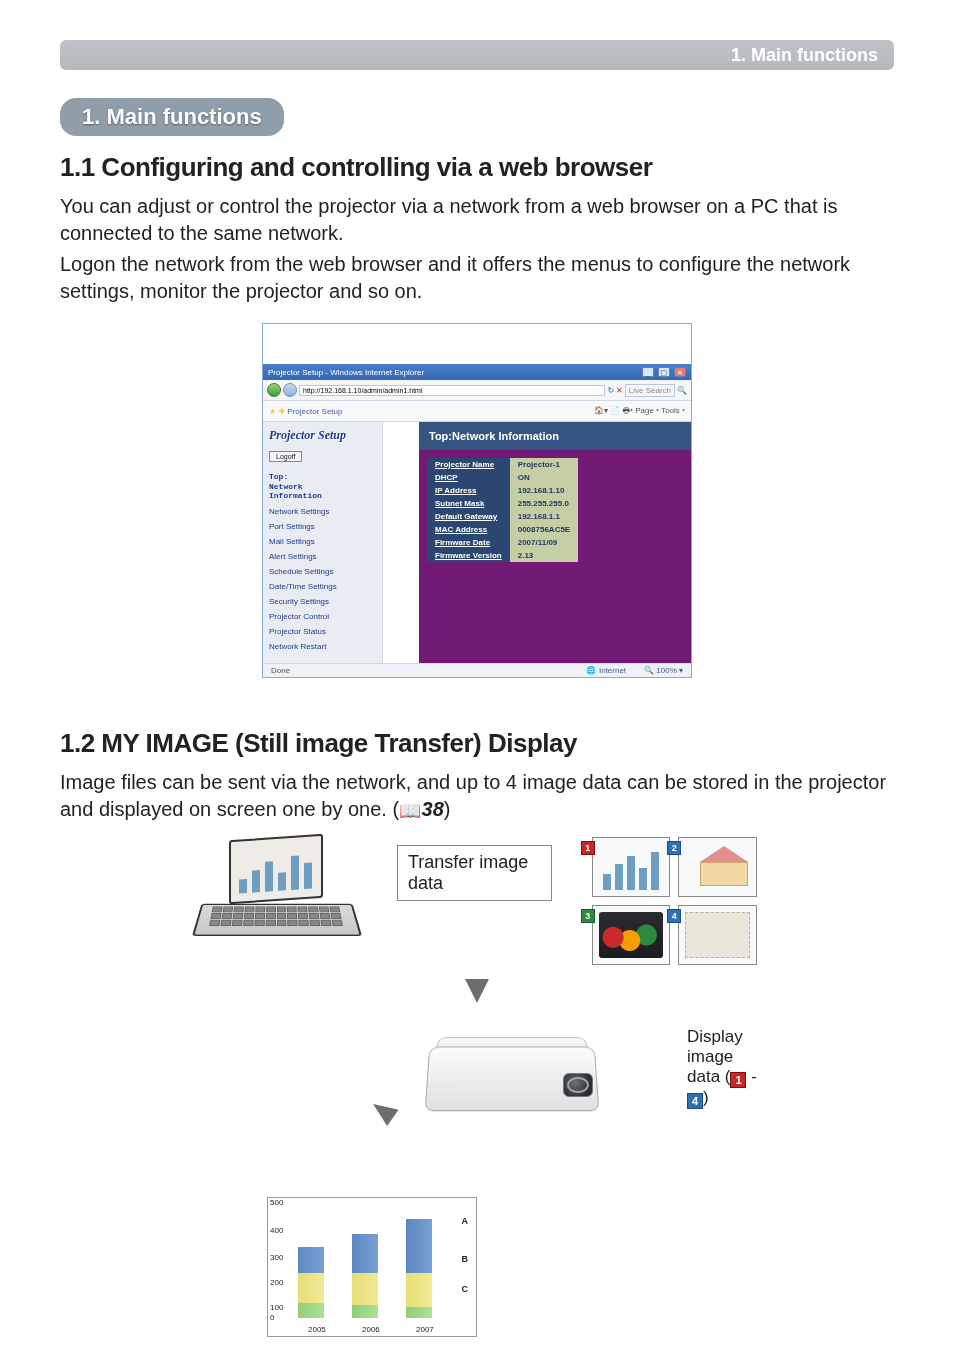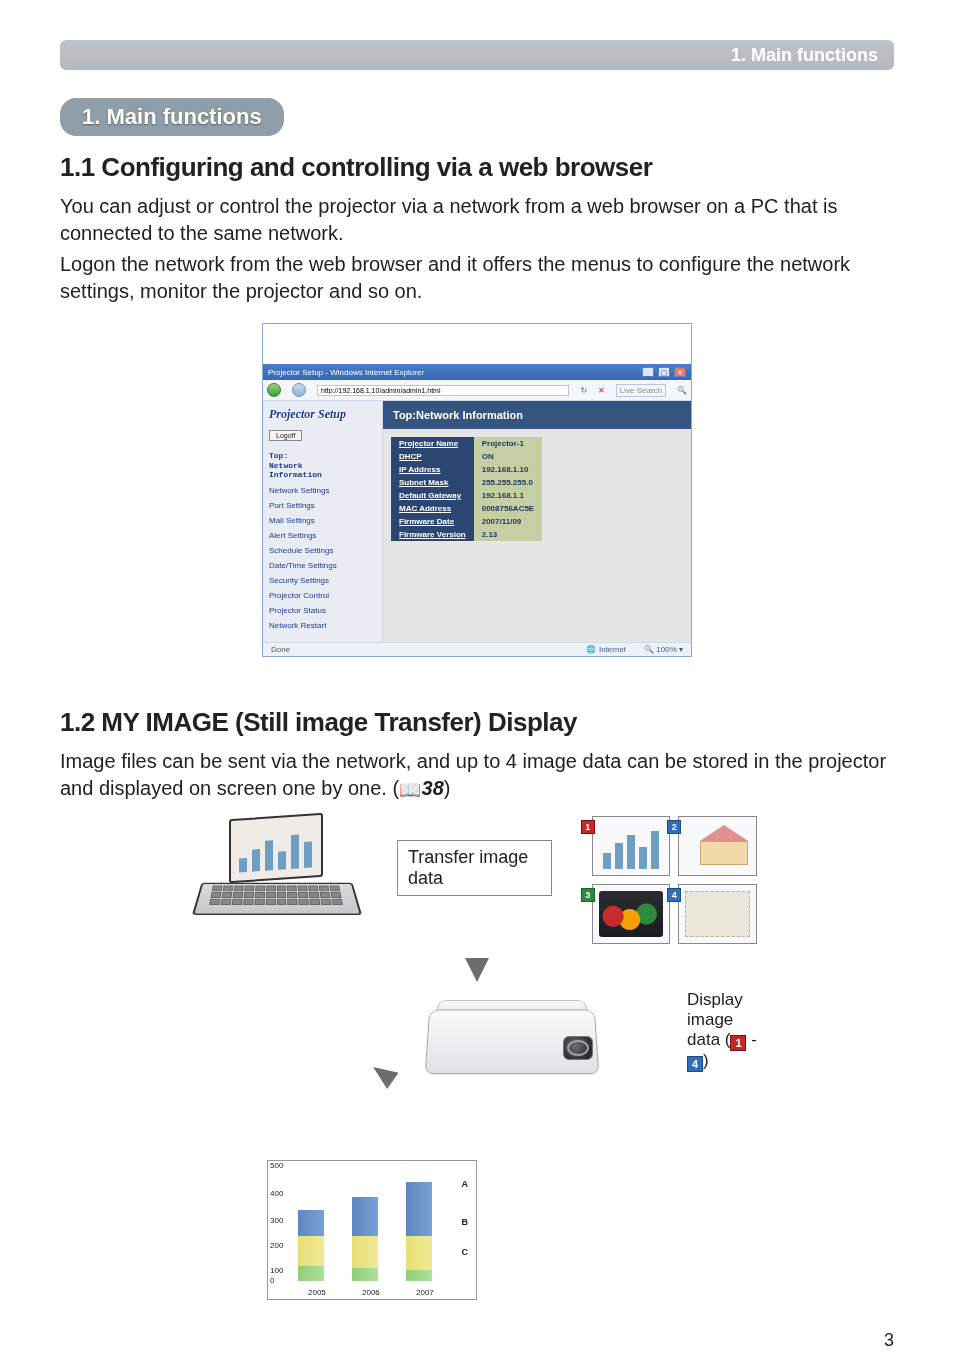--- a/index.html
+++ b/index.html
@@ -70,21 +70,21 @@
     align-items:center;
     margin-top:40px;
   }
   .ie-title .winbtns span{
     display:inline-block;width:12px;height:10px;margin-left:2px;
     background:#d9e6f6;border:1px solid #5d84c1;font-size:7px;
     text-align:center;line-height:9px;color:#2a4f8c;
   }
   .ie-title .winbtns span.close{background:#e77a6f;color:#fff;}
   .ie-addr {
-    display:flex;align-items:center;gap:11px;
+    display:flex;align-items:center;gap:2px;
     padding:3px 4px;background:#f3f6fb;border-bottom:1px solid #cfd9ea;
   }
   .ie-addr .navbtn{
     width:14px;height:14px;border-radius:50%;
     background:linear-gradient(#9cd47a,#3e9b3e);border:1px solid #3c7b2d;
   }
   .ie-addr input{
     flex:1;font-size:7px;padding:1px 3px;border:1px solid #b8c6df;
   }
   .ie-addr .srch{border:1px solid #b8c6df;padding:1px 3px;color:#888;}
@@ -106,21 +106,21 @@
     font-weight:bold;font-size:12px;color:#1d3a93;
     text-shadow:1px 1px 0 #fff;
     margin-bottom:8px;
   }
   .logoff{
     display:inline-block;border:1px solid #888;background:#f4f4f4;
     padding:1px 6px;font-size:7px;margin-bottom:6px;
   }
   .side-top{color:#1d3a93;font-weight:bold;font-size:8px;line-height:1.2;margin:4px 0 6px 0;font-family:Liberation Mono, monospace;}
   .side-link{color:#1d3a93;font-size:8px;margin:6px 0;}
-  .ie-main{flex:1;background:#e5e5e5;color:#fff;}
+  .ie-main{flex:1;background:#701a75;color:#fff;margin-left:36px;}
   .ie-main-title{
     background:#35547f;color:#fff;font-weight:bold;
     padding:8px 10px;font-size:11px;
   }
   table.netinfo{width:auto;border-collapse:collapse;margin:8px;}
   table.netinfo td{
     font-size:8px;padding:2px 8px;
   }
   table.netinfo td.l{background:#2b4771;color:#fff;font-weight:bold;text-decoration:underline;}
   table.netinfo td.v{background:#c6cfa3;color:#1d3a63;font-weight:bold;}
@@ -230,42 +230,42 @@
   .lap-keys{
     position:absolute;left:14px;top:66px;width:130px;height:26px;
     display:grid;grid-template-columns:repeat(12,1fr);grid-template-rows:repeat(3,1fr);gap:1px;
     transform:perspective(300px) rotateX(42deg);
   }
   .lap-keys span{background:#878787;border:1px solid #666;}
 
   .transfer-cap{
     border:1px solid #888;background:#fefefe;
     padding:6px 10px;font-size:18px;display:inline-block;
-    margin-top:24px;
+    margin-top:8px;
   }
 
   
   .th-bars{position:absolute;left:10px;bottom:6px;display:flex;gap:4px;align-items:flex-end;height:42px;}
   .th-bars div{width:8px;}
   .th-house{position:absolute;inset:8px 6px 6px 18px;}
   .roof{width:0;height:0;border-left:24px solid transparent;border-right:24px solid transparent;border-bottom:16px solid #e48f8f;margin:0 auto;}
   .wall{width:48px;height:24px;background:#f4d9a8;border:1px solid #c9a86c;margin:0 auto;}
   .th-fruit{position:absolute;inset:6px;background:
     radial-gradient(circle at 22% 55%, #c92a2a 0 10px, transparent 11px),
     radial-gradient(circle at 48% 62%, #f59f00 0 10px, transparent 11px),
     radial-gradient(circle at 74% 50%, #2b8a3e 0 10px, transparent 11px),
     linear-gradient(#2a2c30,#1b1c20);
     border-radius:3px;}
   .th-map{position:absolute;inset:6px;background:
     linear-gradient(90deg,#e9e6da 0 100%),
     repeating-linear-gradient(90deg,#cbc7b7 0 1px, transparent 1px 14px),
     repeating-linear-gradient(0deg,#cbc7b7 0 1px, transparent 1px 12px);
     border:1px dashed #b7b29d;}
 
-  .mid{display:flex;gap:40px;align-items:flex-start;justify-content:center;margin-top:8px;}
+  .mid{display:flex;gap:40px;align-items:flex-start;justify-content:center;margin-top:24px;}
   .right-col{flex:1;}
 </style>
 </head>
 <body>
 
 
 
 <div class="top-bar">
   <span>1. Main functions</span>
 </div>
@@ -287,20 +287,33 @@
     </span>
   </div>
   <div class="ie-addr">
     <span class="navbtn"></span>
     <span class="navbtn" style="background:linear-gradient(#c8d9ef,#8fb1dc);border-color:#6e8fb9"></span>
     <input value="http://192.168.1.10/admin/admin1.html" style="">
     <span style="color:#2e6fb5">↻</span>
     <span style="color:#c62828">✕</span>
     <span class="srch">Live Search</span>
     <span style="color:#d08a16">🔍</span>
+  </div>
+  <div class="ie-tabs">
+    <span class="left">
+      <span style="color:#f2c744">★</span>
+      <span style="color:#f2c744">✚</span>
+      <span>Projector Setup</span>
+    </span>
+    <span class="right">
+      <span>🏠▾</span>
+      <span>📄</span>
+      <span>🖶▾</span>
+      <span>Page ▾   Tools ▾</span>
+    </span>
   </div>
   <div class="ie-body">
     <div class="ie-side">
       <div class="ps-title">Projector Setup</div>
       <span class="logoff">Logoff</span>
       <div class="side-top">
         <span>Top:</span><br>
         <span>Network</span><br>
         <span>Information</span>
       </div>

